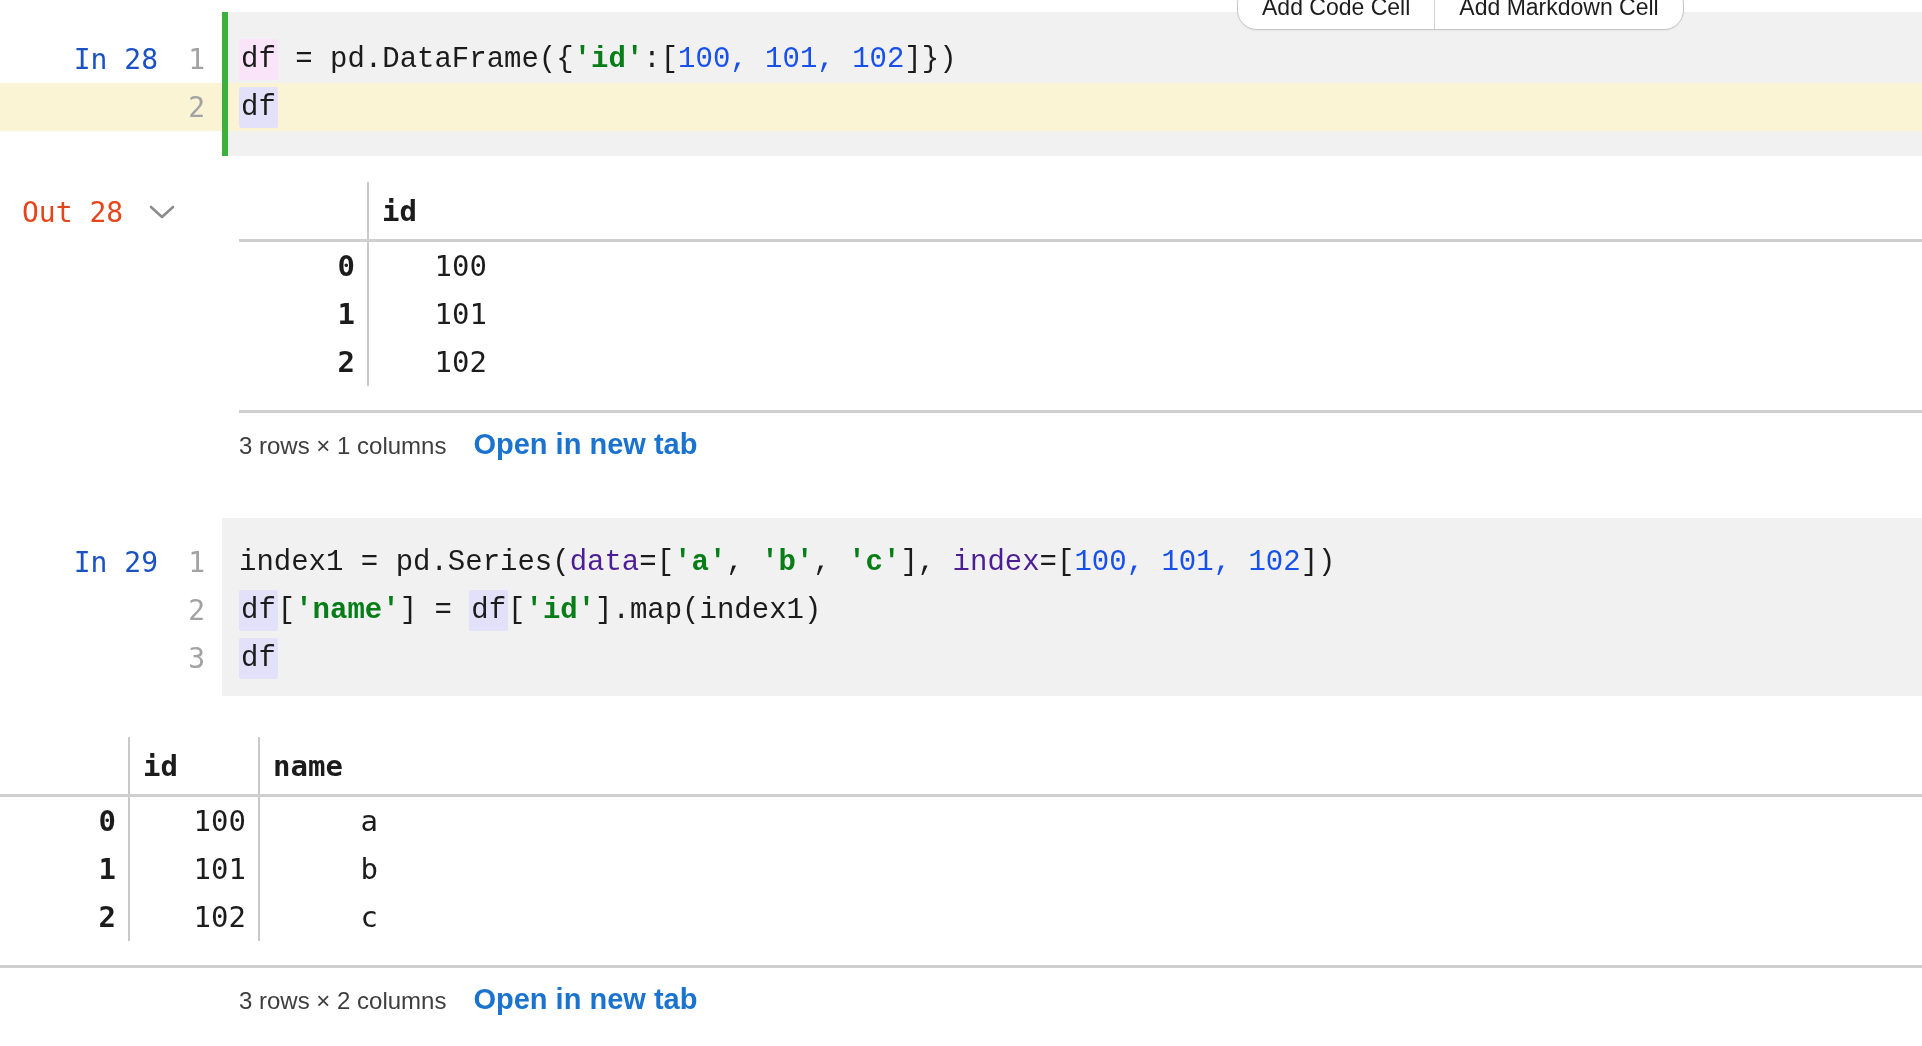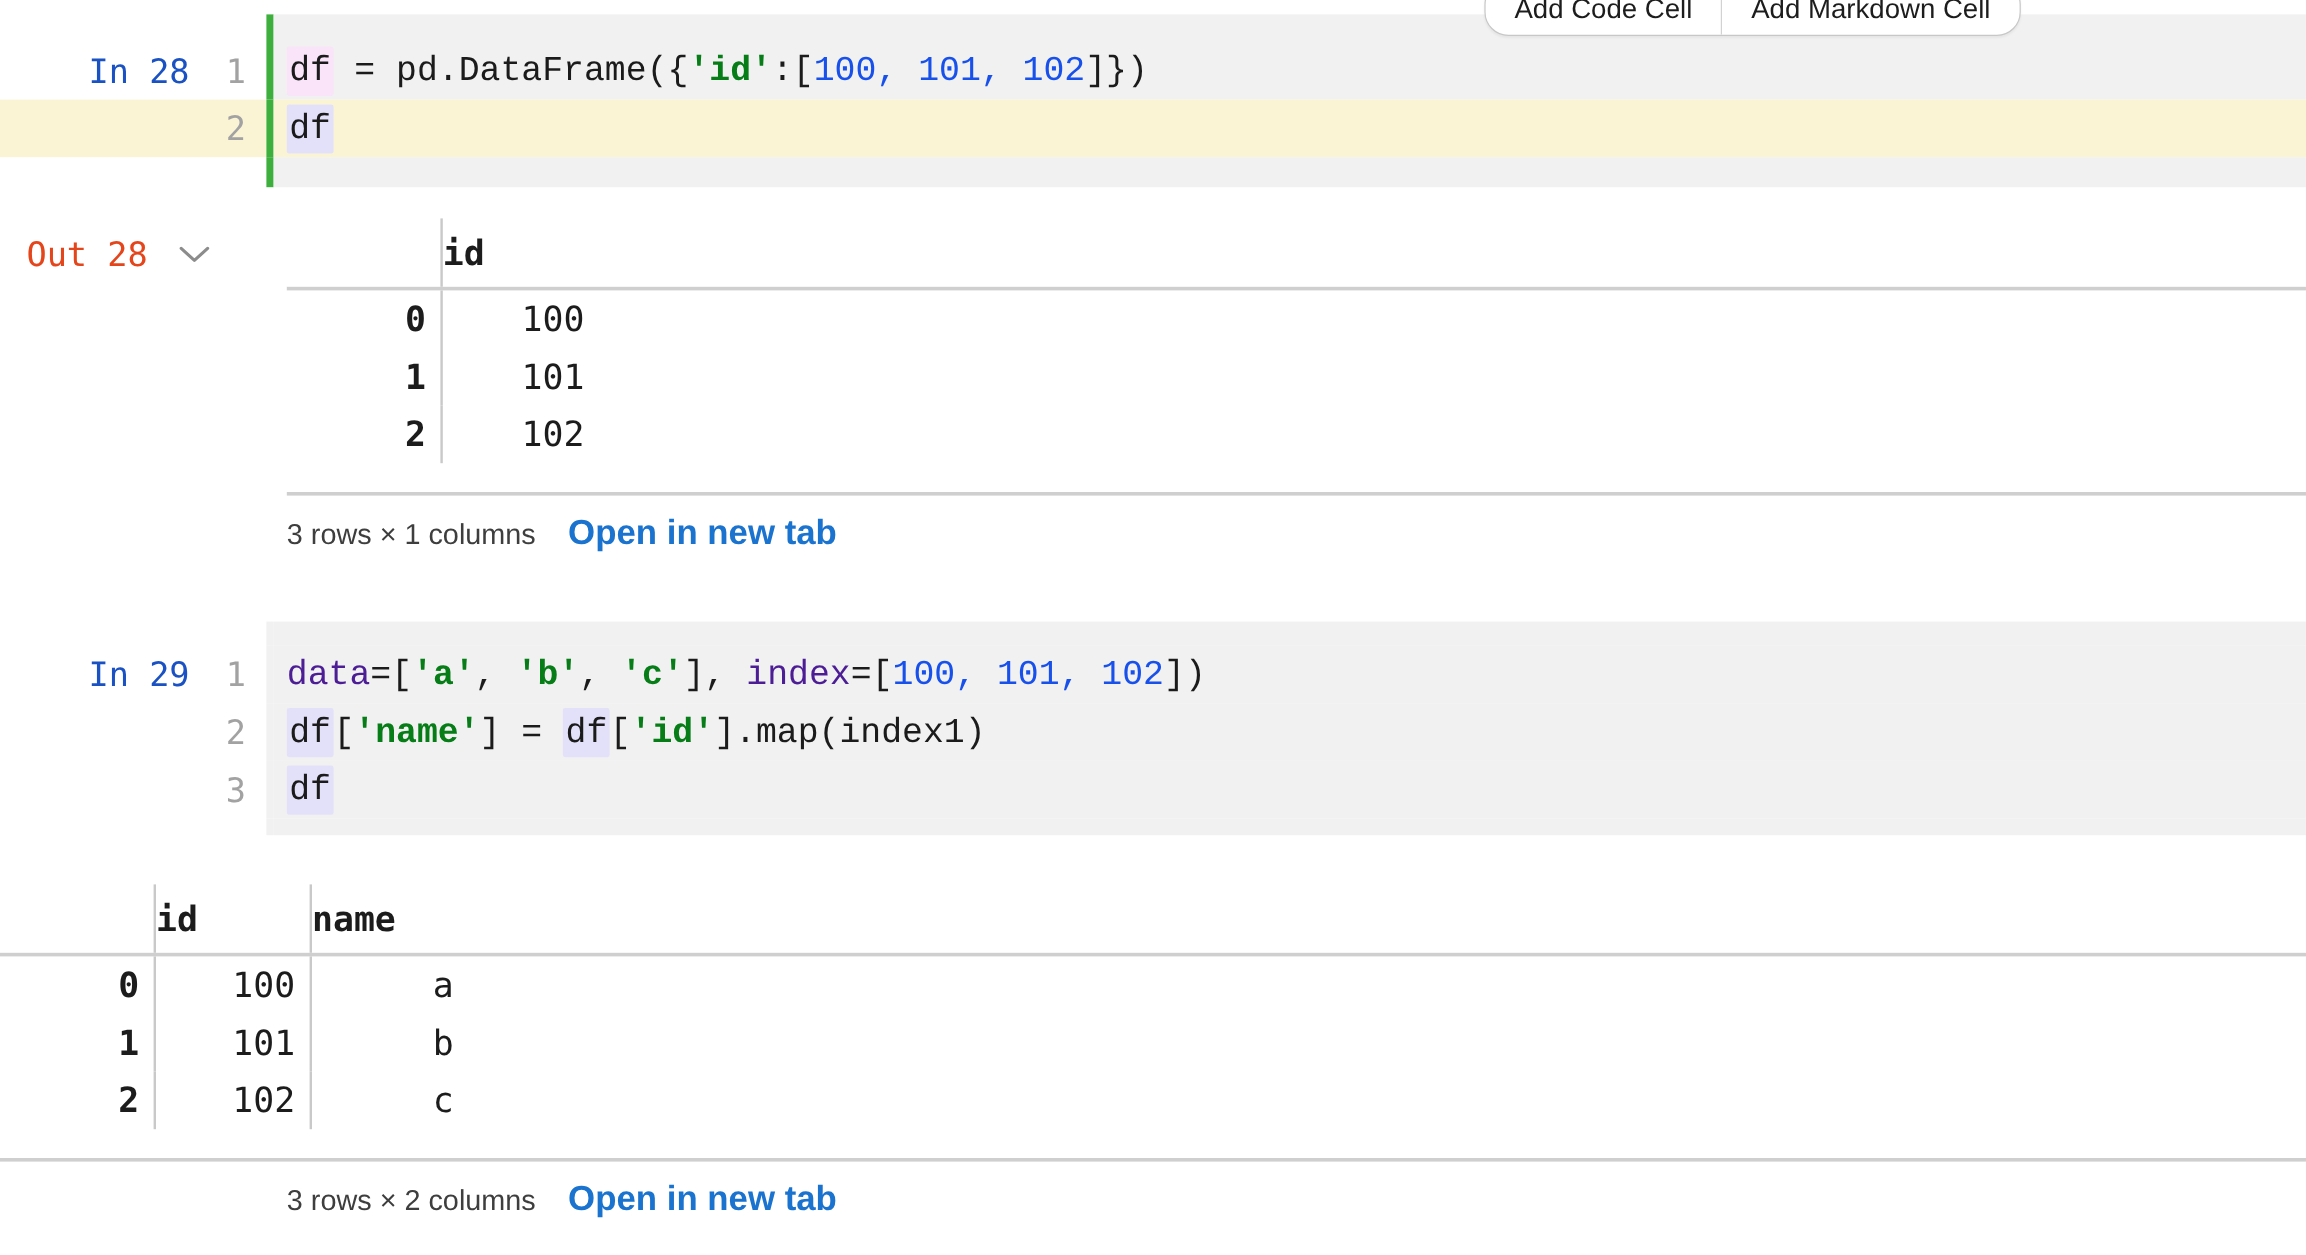--- a/index.html
+++ b/index.html
@@ -55,21 +55,21 @@
   .outlab { font-family:"DejaVu Sans Mono", monospace; font-size:28px; color:#e5451a; }
   .chev { margin-left:26px; display:flex; align-items:center; cursor:pointer; }
   .tablewrap { flex:1; }
   .thead { display:flex; height:60px; border-bottom:3px solid #cfcfcf; }
   .trow  { display:flex; height:48px; }
   .thead > div, .trow > div { display:flex; align-items:center; height:100%;
             font-family:"DejaVu Sans Mono", monospace; font-size:29px; color:#1c1c1c; }
   .thead > div:not(:last-child), .trow > div:not(:last-child) {
             border-right:2px solid #c9c9c9; }
   .t-idx { width:130px; flex:none; justify-content:flex-end; padding-right:12px; font-weight:bold; }
-  .t-col { width:130px; flex:none; font-weight:bold; }
+  .t-col { width:130px; flex:none; padding-left:13px; font-weight:bold; }
   .t-val { width:130px; flex:none; justify-content:flex-end; padding-right:12px;padding-left:36px; }
   .botline { margin-top:24px; border-top:3px solid #cfcfcf; width:100%; height:0; }
   .caprow { margin-left:239px; margin-top:15px; display:flex; align-items:baseline; }
   .cap { font-size:24px; color:#3e3e3e; }
   .openlink { margin-left:27px; font-size:29px; color:#1a73ce; text-decoration:none; cursor:pointer;font-weight:bold; }
 </style>
 </head>
 <body>
 
 <div class="page">
@@ -154,21 +154,21 @@
         <div class="bar"></div>
         <div class="codearea"></div>
     </div>
     <div class="crow">
       <div class="gut">
         <span class="inlab">In 29</span>
         <span class="lno">1</span>
       </div>
       <div class="bar"></div>
       <div class="codearea">
-          <code><span class="tok-param">data</span><span>=[</span><span class="tok-str">'a'</span><span>, </span><span class="tok-str">'b'</span><span>, </span><span class="tok-str">'c'</span><span>], </span><span class="tok-param">index</span><span>=[</span><span class="tok-num">100, 101, 102</span><span>])</span></code>
+          <code><span>index1 = pd.Series(</span><span class="tok-param">data</span><span>=[</span><span class="tok-str">'a'</span><span>, </span><span class="tok-str">'b'</span><span>, </span><span class="tok-str">'c'</span><span>], </span><span class="tok-param">index</span><span>=[</span><span class="tok-num">100, 101, 102</span><span>])</span></code>
         </div>
     </div>
     <div class="crow">
       <div class="gut">
         <span class="inlab"></span>
         <span class="lno">2</span>
       </div>
       <div class="bar"></div>
       <div class="codearea">
           <code><span class="tok-lav">df</span><span>[</span><span class="tok-str">'name'</span><span>] = </span><span class="tok-lav">df</span><span>[</span><span class="tok-str">'id'</span><span>].map(index1)</span></code>

